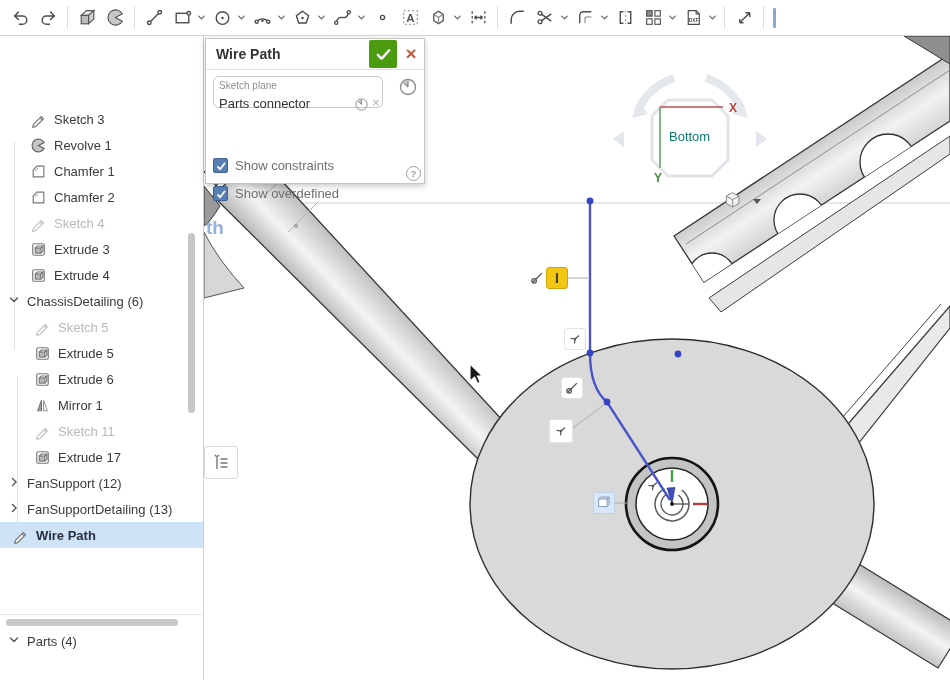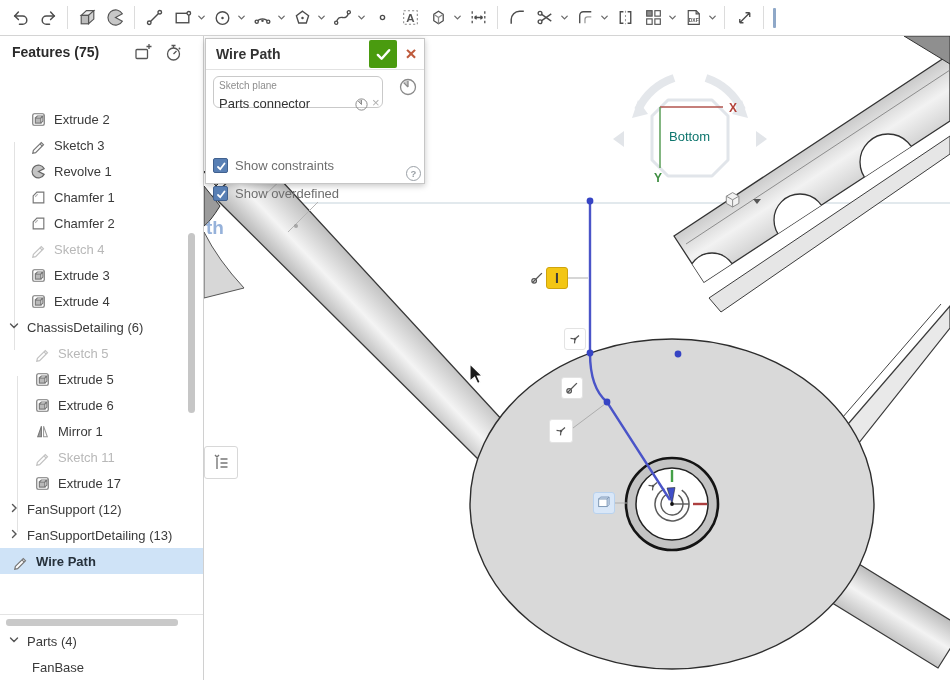--- a/index.html
+++ b/index.html
@@ -466,40 +466,25 @@
           <svg viewBox="0 0 20 20">
             <use href="#t-measure"></use>
           </svg>
         </span>
       </span>
       <span class="t-sep"></span>
       <span class="t-edge"></span>
     </div>
 
   <div class="panel">
-    <div class="p-header">
-      <span class="p-title">Features (75)</span>
-      <span class="p-hicon" style="left:134px"><svg viewBox="0 0 20 20">
-            <use href="#h-insert"></use>
-          </svg></span>
-      <span class="p-hicon" style="left:164px"><svg viewBox="0 0 20 20">
-            <use href="#h-timer"></use>
-          </svg></span>
-    </div>
 
     <div class="tree-line" style="left:14px;top:106px;height:208px;"></div>
     <div class="tree-line" style="left:17px;top:340px;height:156px;"></div>
 
     <div class="f-list">
-        <div class="f-row ind1">
-          <span class="f-icon"><svg viewBox="0 0 16 16">
-              <use href="#i-extrude"></use>
-            </svg></span>
-          <span>Extrude 2</span>
-        </div>
         <div class="f-row ind1">
           <span class="f-icon"><svg viewBox="0 0 16 16">
               <use href="#i-sketch"></use>
             </svg></span>
           <span>Sketch 3</span>
         </div>
         <div class="f-row ind1">
           <span class="f-icon"><svg viewBox="0 0 16 16">
               <use href="#i-revolve"></use>
             </svg></span>
@@ -603,25 +588,20 @@
         <div class="bar"></div>
       </div>
 
     <div class="parts">
       <div class="f-row">
         <span class="chev"><svg viewBox="0 0 12 12">
               <use href="#c-down"></use>
             </svg></span>
         <span>Parts (4)</span>
       </div>
-      <div>
-          <div class="f-row item">
-            <span>FanBase</span>
-          </div>
-        </div>
     </div>
   </div>
 
   <div class="viewport">
     <svg class="scene" width="746" height="644" viewBox="0 0 746 644">
       <defs>
         <linearGradient id="gTube" gradientUnits="userSpaceOnUse" x1="9" y1="160" x2="53" y2="118">
           <stop offset="0" stop-color="#b5b5b5"></stop>
             <stop offset="0.45" stop-color="#f4f4f4"></stop>
             <stop offset="1" stop-color="#bdbdbd"></stop>

